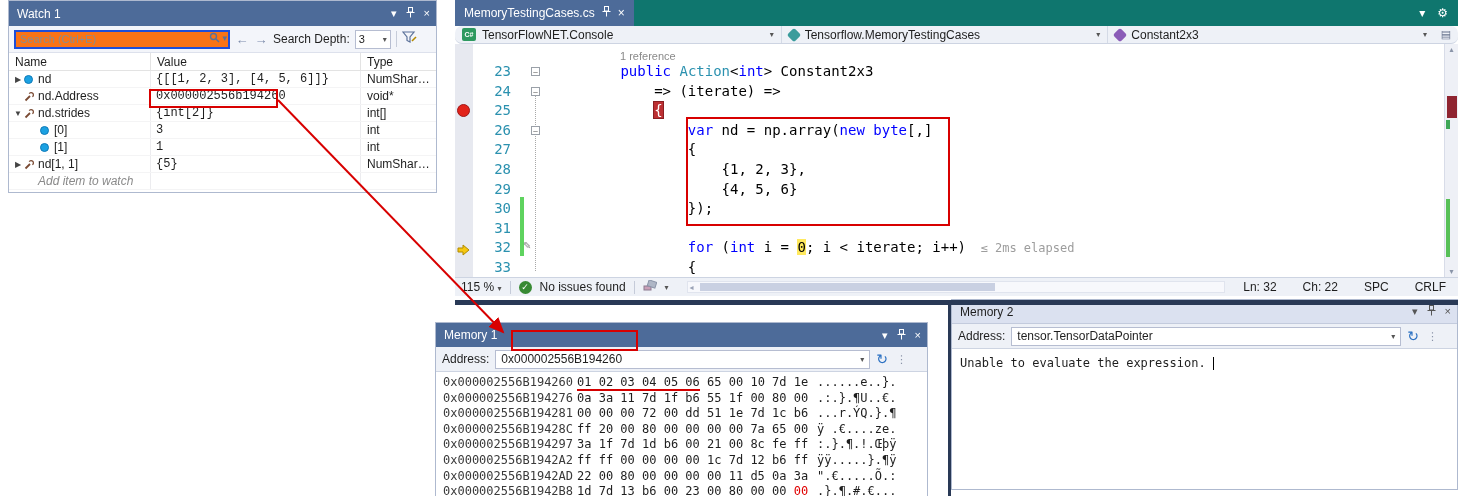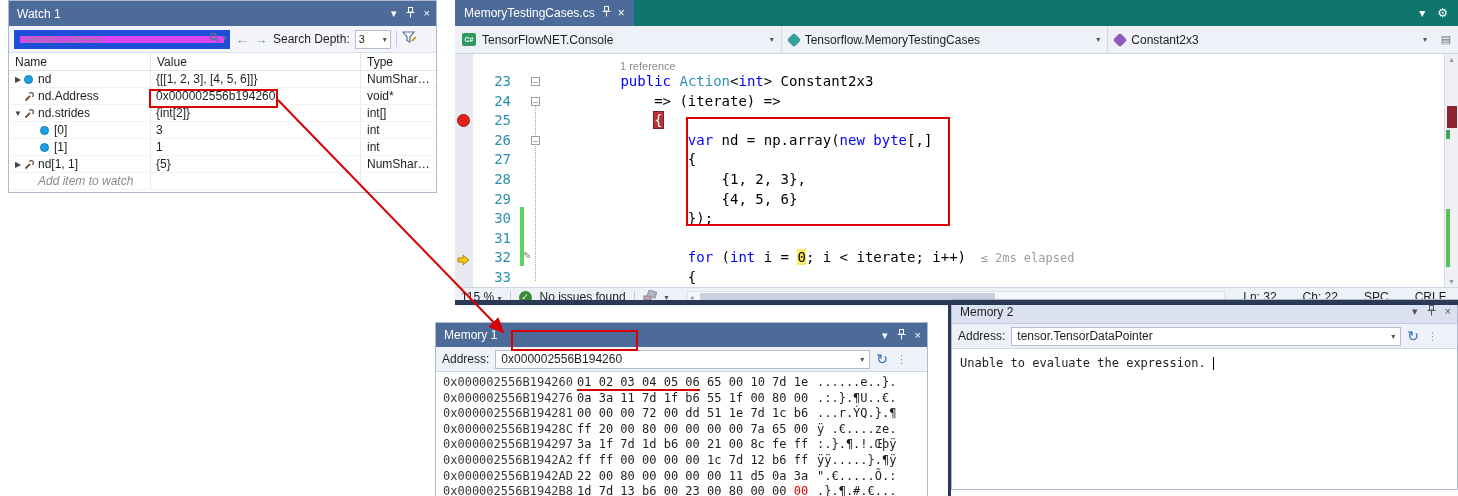--- a/index.html
+++ b/index.html
@@ -16,48 +16,48 @@
   .ticon { font-size:11px; line-height:1; cursor:default; }
   .ttl.blue .ticon { color:#fff; }
   .ttl.light .ticon { color:#555; }
 
   
   #watch { left:8px; top:0; width:429px; height:193px; }
   #watch .ttl { height:25px; }
   .searchbar { height:27px; background:#f3f5fa; border-bottom:1px solid #dde1ec;
                display:flex; align-items:center; padding:0 5px; gap:5px; font-size:12px; }
   .searchbox { position:relative; width:216px; height:19px; }
-  .searchbox input { width:100%; height:100%; border:6px solid #1d4ed8; background:#d946ef;
+  .searchbox input { width:100%; height:100%; border:2px solid #1d4ed8; background:#f97316;
                font-family:"Liberation Sans",sans-serif; font-size:11px; padding:0 30px 0 4px; color:#333; }
   .searchbox input::placeholder { color:#8c8c8c; }
   .sb-icons { position:absolute; right:3px; top:2px; display:flex; gap:2px; align-items:center; color:#5b7199; font-size:9px; }
   .navarrow { color:#7d8cab; font-size:13px; width:14px; text-align:center; }
   .depth-combo { width:36px; height:19px; border:1px solid #b6bdd1; background:#fff;
                display:flex; align-items:center; justify-content:space-between; padding:0 3px; font-size:11px; }
   .depth-combo .caret { font-size:8px; color:#555; }
   .vsep { width:1px; height:16px; background:#c6ccd9; }
   .grid-head { height:18px; display:flex; font-size:12px; border-bottom:1px solid #e3e3e3; align-items:center; }
   .gh { padding-left:6px; border-right:1px solid #e3e3e3; height:100%; display:flex; align-items:center; }
   .gh.name { width:142px; } .gh.value { width:210px; } .gh.type { flex:1; border-right:none; }
   .wrow { display:flex; height:17px; align-items:center; border-bottom:1px solid #f4f4f5; font-size:12px; }
   .wc { height:100%; display:flex; align-items:center; overflow:hidden; white-space:nowrap; }
   .wc.wname { width:142px; border-right:1px solid #ececef; }
-  .wc.wval  { width:210px; border-right:1px solid #ececef; padding-left:5px; }
+  .wc.wval  { width:210px; border-right:1px solid #ececef; padding-left:5px;font-family:Liberation Mono, monospace; }
   .wc.wtype { flex:1; padding-left:6px; }
   .exp { width:12px; font-size:8px; color:#444; text-align:center; flex:0 0 12px; }
   .wicon { width:14px; flex:0 0 14px; display:flex; align-items:center; }
   .orb { width:9px; height:9px; border-radius:50%; background:#1ba1e2; border:1px solid #0f7ab8; display:inline-block; }
   .wadd { color:#8a8a8a; font-style:italic; }
 
   
   #editor { position:absolute; left:455px; top:0; width:1003px; height:300px; background:#fff; }
   .tabs { height:26px; background:#0f766e; display:flex; align-items:flex-end; }
   .tab { height:26px; background:#4d6b99; color:#fff; padding:0 9px; display:flex; align-items:center; gap:7px; font-size:12px; }
   .tabs-right { margin-left:auto; display:flex; gap:12px; padding:0 10px; align-items:center; color:#fff; height:26px; font-size:12px; }
-  .navbar { height:28px; background:#eef1f7; border-bottom:1px solid #cdd4e2; display:flex; font-size:12px; }
+  .navbar { height:18px; background:#eef1f7; border-bottom:1px solid #cdd4e2; display:flex; font-size:12px;border-radius:7px; }
   .combo { flex:1; display:flex; align-items:center; gap:6px; padding:0 7px; border-right:1px solid #d4dae6; }
   .combo .caret { margin-left:auto; font-size:8px; color:#555; }
   .nav-end { width:24px; display:flex; align-items:center; justify-content:center; color:#6a7690; font-size:11px; }
   .ic-proj { width:14px; height:13px; background:#2e9960; border-radius:2px; color:#fff; font-size:7px; font-weight:bold;
              display:flex; align-items:center; justify-content:center; }
   .diamond { width:10px; height:10px; transform:rotate(45deg); border-radius:2px; }
   .d-teal { background:#3a9c9c; } .d-purple { background:#8b5cb8; }
 
   .code-wrap { position:relative; height:233px; display:flex; background:#fff; }
   #bp-margin { width:18px; background:#e7e9f0; position:relative; flex:0 0 18px; }

